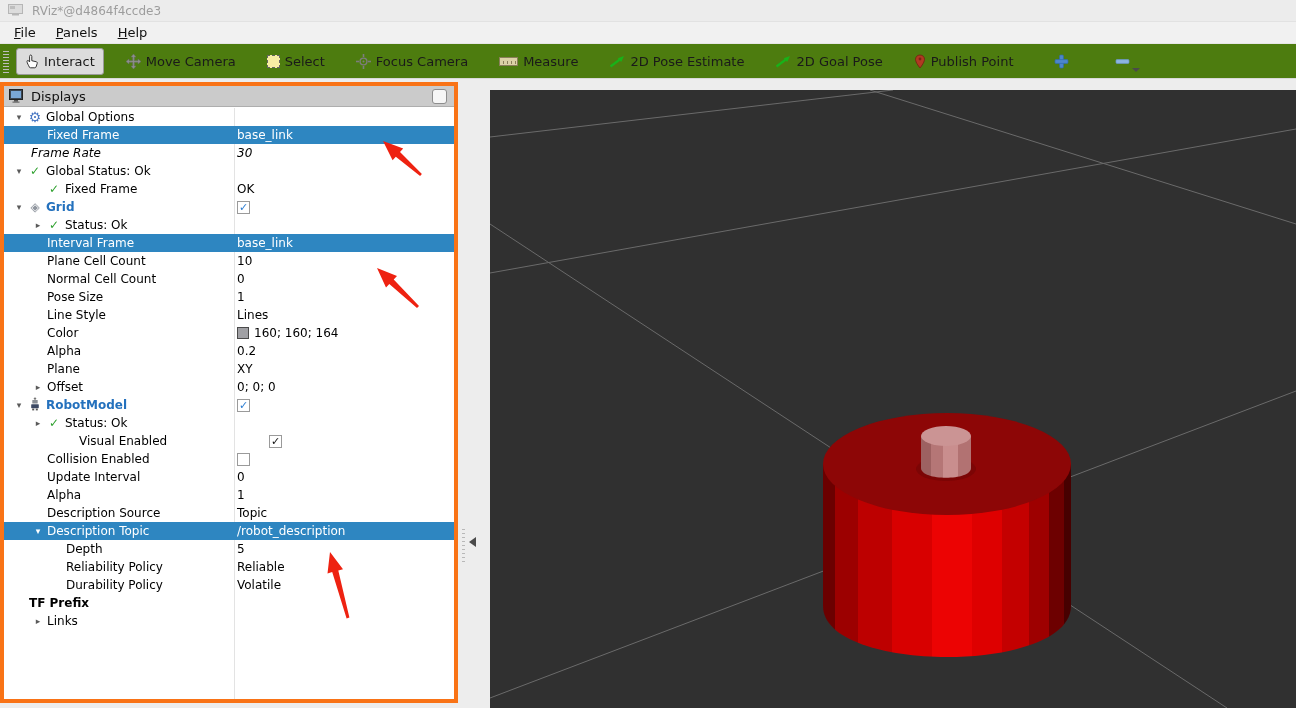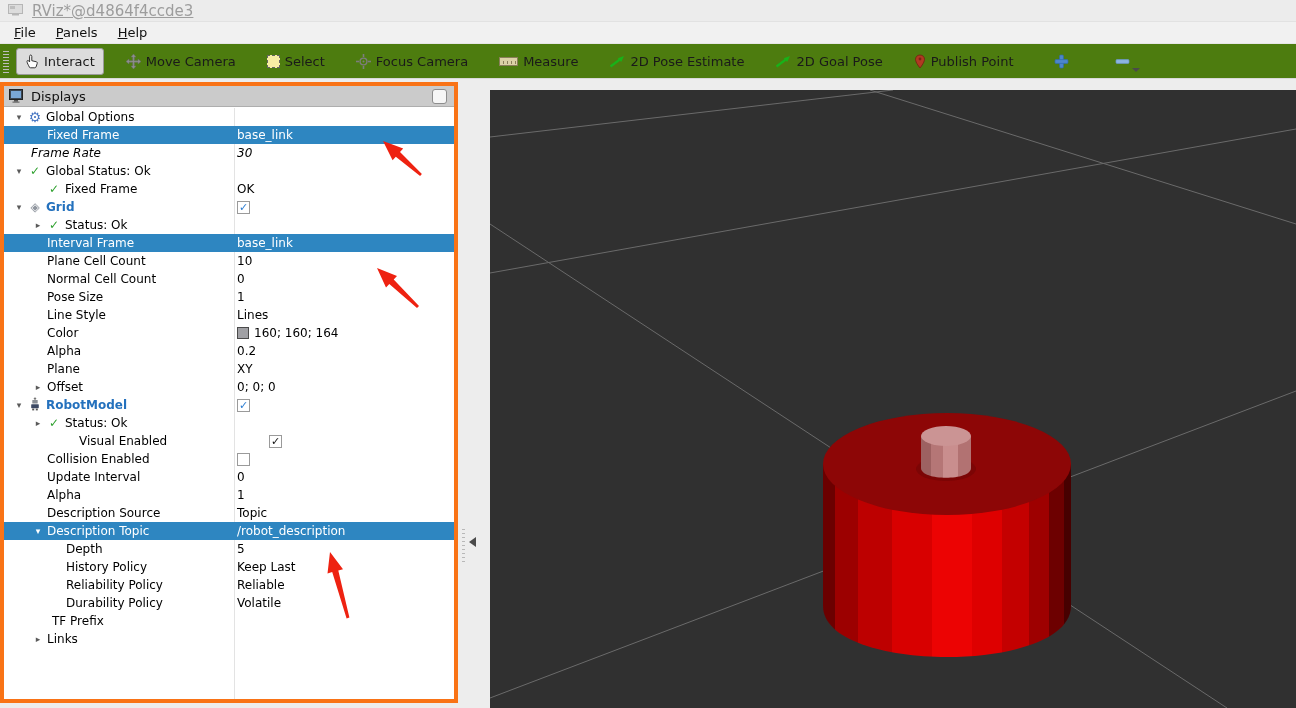--- a/index.html
+++ b/index.html
@@ -6,21 +6,21 @@
   html,body { width:1296px; height:708px; overflow:hidden; }
   .app {
     position:relative; width:1296px; height:708px;
     font-family:"DejaVu Sans","Liberation Sans",sans-serif;
     background:#ededed; user-select:none;
   }
   
   .titlebar { height:22px; background:#ececec; border-bottom:1px solid #e2e2e2;
     display:flex; align-items:center; padding-left:8px; }
   .app-icon { width:15px; height:13px; margin-right:9px; opacity:.55; }
-  .win-title { font-size:15px; color:#9d9d9d;text-decoration:underline; }
+  .win-title { font-size:12px; color:#9d9d9d; }
   
   .menubar { height:22px; background:#f1f1f1; display:flex; align-items:center;
     padding-left:4px; border-bottom:1px solid #e6e6e6; }
   .menu-item { display:inline-block; font-size:13px; color:#111; padding:2px 10px; }
   .menu-item::first-letter { text-decoration:underline; }
   
   .toolbar { height:35px; background:#4d7c0f; border-bottom:1px solid #d9d9d9;
     display:flex; align-items:center; padding-left:3px; }
   .tb-handle { width:6px; height:24px; margin-right:7px;
     background-image:repeating-linear-gradient(0deg,#bdbdbd 0 1px,transparent 1px 3px);
@@ -369,40 +369,33 @@
           </div>
           <div class="trow" style="padding-left: 46px;">
             <span class="exp"></span>
             <span class="lab">Depth</span>
             <span class="val">
               <span>5</span>
             </span>
           </div>
           <div class="trow" style="padding-left: 46px;">
             <span class="exp"></span>
-            <span class="lab">History Policy</span>
-            <span class="val">
-              <span>Keep Last</span>
+            <span class="lab">Reliability Policy</span>
+            <span class="val">
+              <span>Reliable</span>
             </span>
           </div>
           <div class="trow" style="padding-left: 46px;">
             <span class="exp"></span>
-            <span class="lab">Reliability Policy</span>
-            <span class="val">
-              <span>Reliable</span>
-            </span>
-          </div>
-          <div class="trow" style="padding-left: 46px;">
-            <span class="exp"></span>
             <span class="lab">Durability Policy</span>
             <span class="val">
               <span>Volatile</span>
             </span>
           </div>
-          <div class="trow" style="padding-left: 32px;">
+          <div class="trow" style="padding-left: 9px; font-weight: bold;">
             <span class="exp"></span>
             <span class="lab">TF Prefix</span>
             <span class="val"></span>
           </div>
           <div class="trow" style="padding-left: 27px;">
             <span class="exp">▸</span>
             <span class="lab">Links</span>
             <span class="val"></span>
           </div>
         </div>

